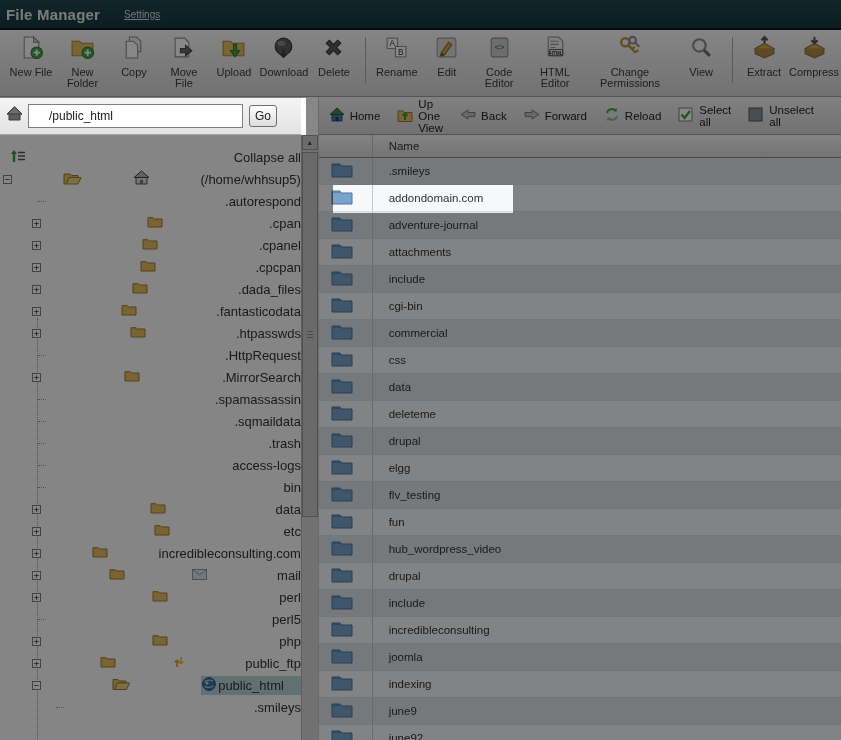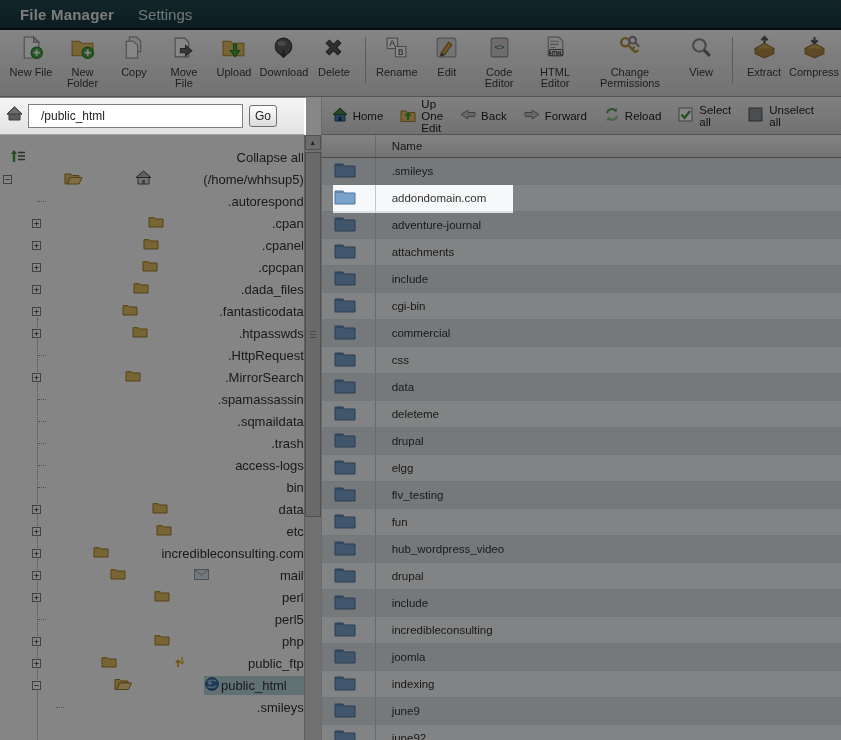--- a/index.html
+++ b/index.html
@@ -1,23 +1,23 @@
 <!DOCTYPE html>
 <html><head>
 <meta charset="utf-8">
 <style>
   * { margin:0; padding:0; box-sizing:border-box; }
   html,body { width:841px; height:740px; overflow:hidden; }
   body { font-family:"Liberation Sans", sans-serif; position:relative; background:#fff; }
 
   
   .hdr { height:30px; background:linear-gradient(#23474f,#173840); border-bottom:2px solid #0a171b;
-         display:flex; align-items:center; padding:0 20px; }
+         display:flex; align-items:center; padding:0 6px; }
   .hdr h1 { font-size:15px; font-weight:bold; color:#e8e8e4; letter-spacing:.2px; }
-  .hdr a { margin-left:24px; font-size:15px; color:#cfe0dc; cursor:pointer; }
+  .hdr a { margin-left:24px; font-size:10px; color:#cfe0dc; text-decoration:underline; cursor:pointer; }
 
   
   .toolbar { height:67px; background:linear-gradient(#fbfbfb,#d7d7d7); border-bottom:1px solid #9aa0a0;
              display:flex; align-items:flex-start; padding:5px 2px 0 6px; }
   .tb-btn { min-width:50px; display:flex; flex-direction:column; align-items:center; cursor:pointer; padding:0 2px; }
   .tb-btn.wide { min-width:72px; }
   .tb-btn svg { width:25px; height:25px; }
   .tb-lbl { font-size:11px; color:#3a3a3a; text-align:center; line-height:11px; margin-top:3px; }
   .tb-sep { width:1px; background:#aaa; height:46px; margin:2px 6px 0 6px; }
 
@@ -31,21 +31,21 @@
                   border:1px solid #989898; cursor:pointer; }
   .scroll-thumb::after { content:""; position:absolute; top:178px; left:4px; right:4px; height:8px;
                   background:repeating-linear-gradient(#8d8d8d 0 1px, transparent 1px 3px); }
   .right { flex:1; border-left:1px solid #c9c9c9; display:flex; flex-direction:column; }
 
   
   .pathbar { height:38px; background:linear-gradient(#f5f5f5,#e3e3e3); border-bottom:1px solid #a5a5a5;
              display:flex; align-items:center; padding:0 6px; }
   .pathbar svg { width:17px; height:15px; margin-right:5px; }
   .pathbar input { width:215px; height:24px; border:1px solid #7f7f7f; background:#fff; font-size:12px;
-                   padding:0 12px; color:#222; font-family:"Liberation Sans",sans-serif; }
+                   padding:0 20px; color:#222; font-family:"Liberation Sans",sans-serif; }
   .go-btn { margin-left:6px; height:22px; padding:0 5px; font-size:12px; color:#222;
             border:1px solid #6f6f6f; border-radius:3px; background:linear-gradient(#ffffff,#dcdcdc); cursor:pointer; }
 
   
   .tree { flex:1; background:#fbfbfb; position:relative; overflow:hidden; padding-top:11px; font-size:13px; color:#333; }
   .tree-vline { position:absolute; left:37px; top:183px; height:534px; border-left:1px dotted #9c9c9c; }
   .t-row { height:22px; display:flex; align-items:center; position:relative; cursor:pointer; white-space:nowrap;justify-content:space-between; }
   .tbox { width:9px; height:9px; background:#fff; border:1px solid #7e7e7e; color:#333; font-size:9px;
           line-height:7px; text-align:center; margin-right:4px; flex:none; font-family:"DejaVu Sans Mono",monospace; }
   .t-collapse { padding-left:10px; }
@@ -440,21 +440,21 @@
               <path d="M8 1L1 7.5h14z" fill="#3f8a4f" stroke="#265c31"></path>
               <path d="M6.5 10h3v4h-3z" fill="#1f3d57"></path>
             </svg></span>
           <span>Home</span>
         </span>
       <span class="nav-item">
           <span><svg viewBox="0 0 16 15">
               <path d="M1 4h5l1.5 1.5H15v9H1z" fill="#e5bf62" stroke="#9c7c2e"></path>
               <path d="M8 13V6M8 6L5.5 8.8M8 6l2.5 2.8" stroke="#3f9a3f" stroke-width="2" fill="none"></path>
             </svg></span>
-          <span>Up One Edit</span>
+          <span>Up One View</span>
         </span>
       <span class="nav-item">
           <span><svg viewBox="0 0 16 15">
               <path d="M15 5.5v4H8v2.5L1 7.5 8 3v2.5z" fill="#c4c4c4" stroke="#7d7d7d"></path>
             </svg></span>
           <span>Back</span>
         </span>
       <span class="nav-item">
           <span><svg viewBox="0 0 16 15">
               <path d="M1 5.5v4h7V12l7-4.5L8 3v2.5z" fill="#c4c4c4" stroke="#7d7d7d"></path>

